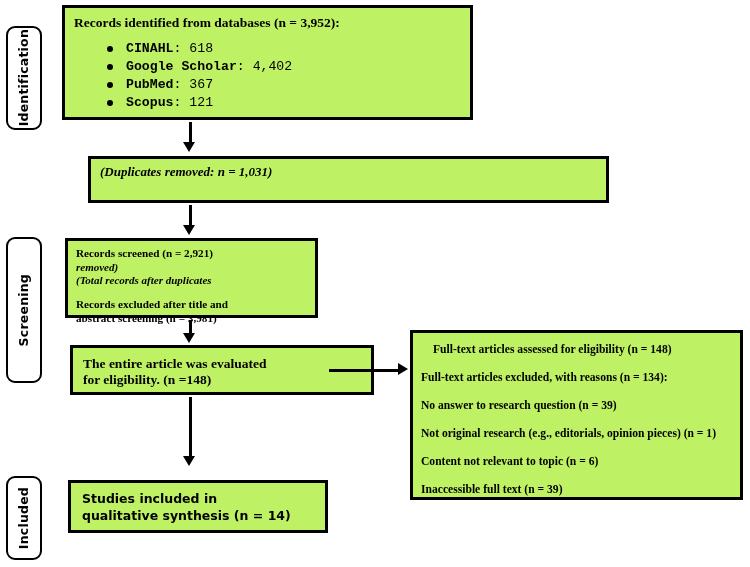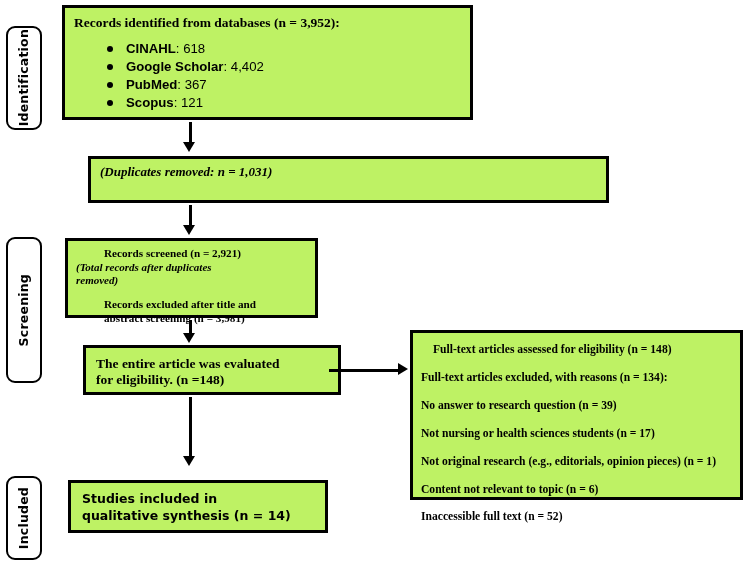--- a/index.html
+++ b/index.html
@@ -65,21 +65,20 @@
     font-weight: bold;
     font-style: italic;
     font-size: 13px;
     line-height: 1.18;
   }
   .small-bold {
     font-family: "Liberation Serif", serif;
     font-weight: bold;
     font-size: 11.2px;
     line-height: 1.22;
-    margin-left: 28px;
   }
   .small-ital {
     font-family: "Liberation Serif", serif;
     font-weight: bold;
     font-style: italic;
     font-size: 11px;
     line-height: 1.22;
   }
   .sans-bold {
     font-family: "DejaVu Sans", sans-serif;
@@ -89,21 +88,21 @@
   }
 
   
   .db-list {
     list-style: none;
     margin: 9px 0 0 0;
     padding: 0 0 0 52px;
   }
   .db-list li {
     position: relative;
-    font-family: Liberation Sans, sans-serif;
+    font-family: Liberation Mono, monospace;
     font-size: 13.2px;
     line-height: 1.36;
     font-weight: normal;
   }
   .db-list li .bullet-dot {
     position: absolute;
     left: -19px;
     top: 6px;
     width: 6px;
     height: 6px;
@@ -202,50 +201,49 @@
       <div class="ital-serif">(Duplicates removed: n = 1,031)</div>
     </div>
   </div>
 
   <div class="v-line" style="left:189px; top:205px; height:22px;"></div>
   <div class="v-arrowhead" style="left:183px; top:225px;"></div>
 
   <div class="pbox" style="left:65px; top:238px; width:253px; height:80px;">
     <div class="pbox-inner" style="padding:6px 8px;">
       <div class="small-bold">Records screened (n = 2,921)</div>
+      <div class="small-ital">removed)</div>
       <div class="small-ital">(Total records after duplicates</div>
-      <div class="small-ital">removed)</div>
       <div style="height:11px;"></div>
       <div class="small-bold">Records excluded after title and</div>
       <div class="small-bold">abstract screening (n = 3,981)</div>
     </div>
   </div>
 
   <div class="v-line" style="left:189px; top:320px; height:16px;"></div>
   <div class="v-arrowhead" style="left:183px; top:333px;"></div>
 
-  <div class="pbox" style="left:83px; top:345px; width:258px; height:50px;">
+  <div class="pbox" style="left:70px; top:345px; width:304px; height:50px;">
     <div class="pbox-inner" style="padding:8px 10px;">
       <div class="bold-serif">The entire article was evaluated</div>
       <div class="bold-serif">for eligibility. (n =148)</div>
     </div>
   </div>
 
   <div class="h-line" style="left:329px; top:369px; width:72px;"></div>
   <div class="h-arrowhead" style="left:398px; top:363px;"></div>
 
   <div class="pbox" style="left:410px; top:330px; width:333px; height:170px;">
     <div class="pbox-inner" style="padding:10px 8px 8px 8px;">
       <div class="excl-line excl-first">Full-text articles assessed for eligibility (n = 148)</div>
       <div class="excl-line">Full-text articles excluded, with reasons (n = 134):</div>
       <div class="excl-line">No answer to research question (n = 39)</div>
-      <div class="excl-line">Not nursing or health sciences students (n = 17)</div>
       <div class="excl-line">Not original research (e.g., editorials, opinion pieces) (n = 1)</div>
       <div class="excl-line">Content not relevant to topic (n = 6)</div>
-      <div class="excl-line">Inaccessible full text (n = 52)</div>
+      <div class="excl-line">Inaccessible full text (n = 39)</div>
     </div>
   </div>
 
   <div class="v-line" style="left:189px; top:397px; height:62px;"></div>
   <div class="v-arrowhead" style="left:183px; top:456px;"></div>
 
   <div class="pbox" style="left:68px; top:480px; width:260px; height:53px;">
     <div class="pbox-inner" style="padding:8px 11px;">
       <div class="sans-bold">Studies included in</div>
       <div class="sans-bold">qualitative synthesis (n = 14)</div>

